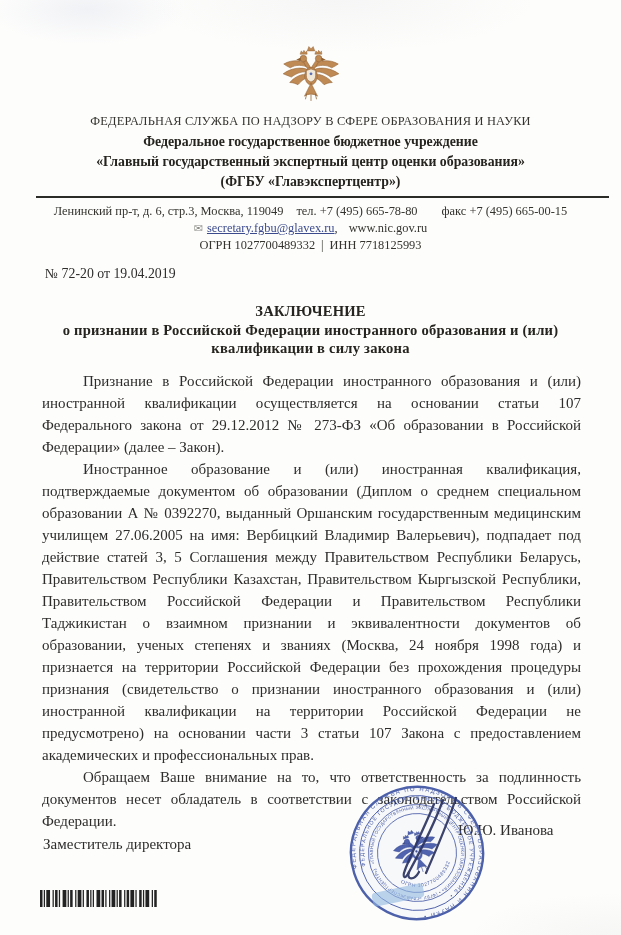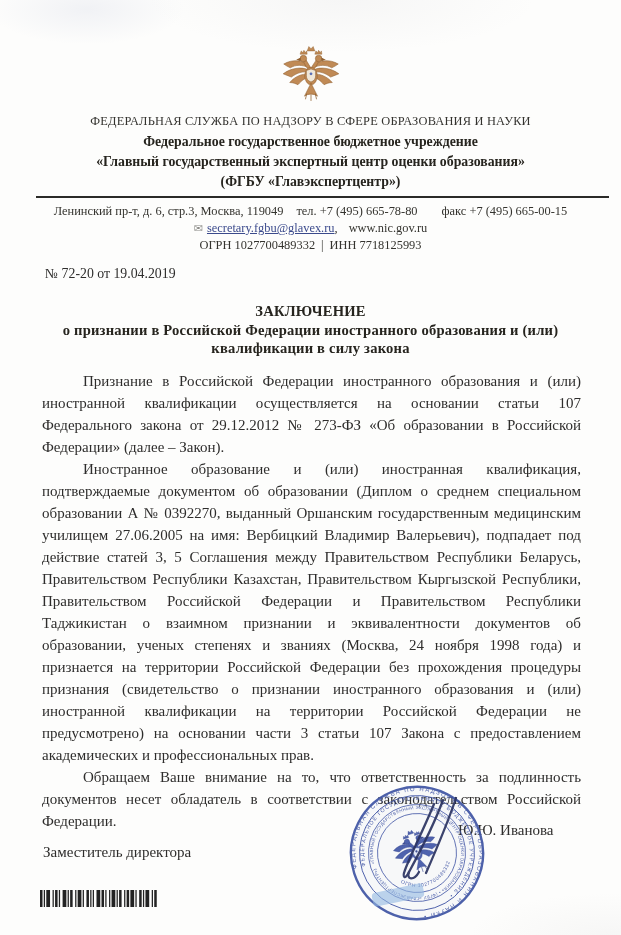--- a/index.html
+++ b/index.html
@@ -28,21 +28,21 @@
   .c1 .fax{margin-left:24px;}
   .envelope{color:#8a8a86;font-size:11px;margin-right:4px;}
   .email{color:#3b4a8c;text-decoration:underline;}
   .website{margin-left:11px;}
   .reg .divider{margin:0 6px;}
   .ref-line{margin:12px 0 0 45px;font-size:13.8px;}
   .doc-title{margin-top:20px;text-align:center;font-weight:bold;
     font-size:14.6px;line-height:18.6px;color:#26241e;letter-spacing:.2px;}
   .doc-body{margin:12px 40px 0 42px;font-size:15px;line-height:22px;text-align:justify;}
   .doc-body p{margin:0;text-indent:41px;}
-  .sig-position{position:absolute;left:43px;top:836px;font-size:15px;margin-top:8px;}
+  .sig-position{position:absolute;left:43px;top:836px;font-size:15px;}
   .sig-name{position:absolute;left:458px;top:822px;font-size:15px;}
   .stamp{position:absolute;left:346px;top:782px;width:142px;height:142px;}
   .stamp text{font-family:"Liberation Sans","DejaVu Sans",sans-serif;fill:#3f54a4;}
   .barcode{position:absolute;left:40px;top:890px;width:118px;height:17px;}
   .coat{--egl-fill:#c08a55;--egl-stroke:#8e5e2e;--egl-shield:#efe7d8;--egl-accent:#5a6fb5;}
   .stamp-eagle{--egl-fill:#4156a8;--egl-stroke:#31418c;--egl-shield:#dfe6f5;--egl-accent:#31418c;}
   .hidden-defs{position:absolute;width:0;height:0;overflow:hidden;}
 </style>
 </head>
 <body>

